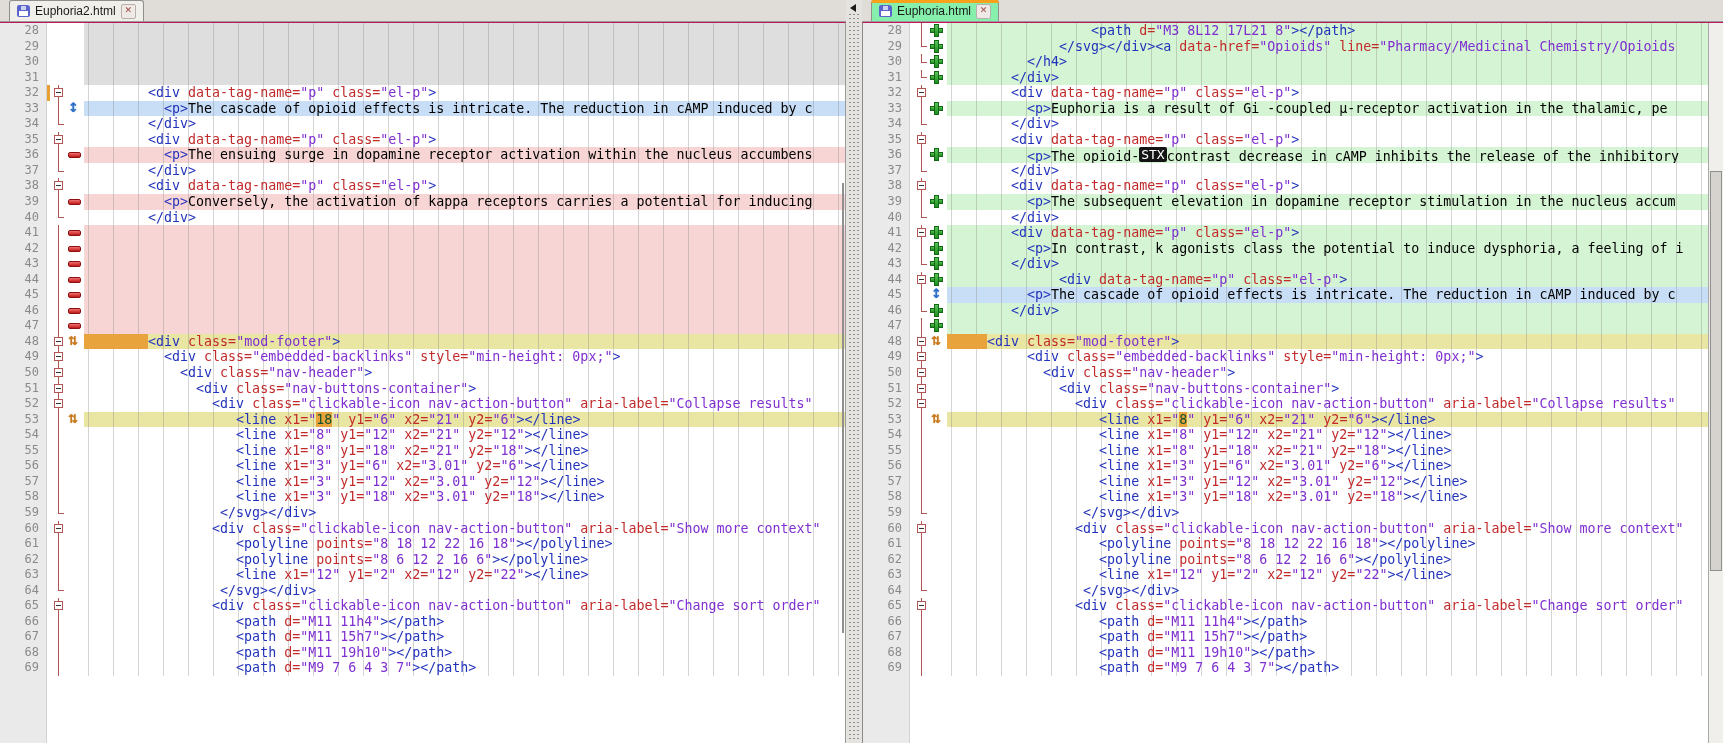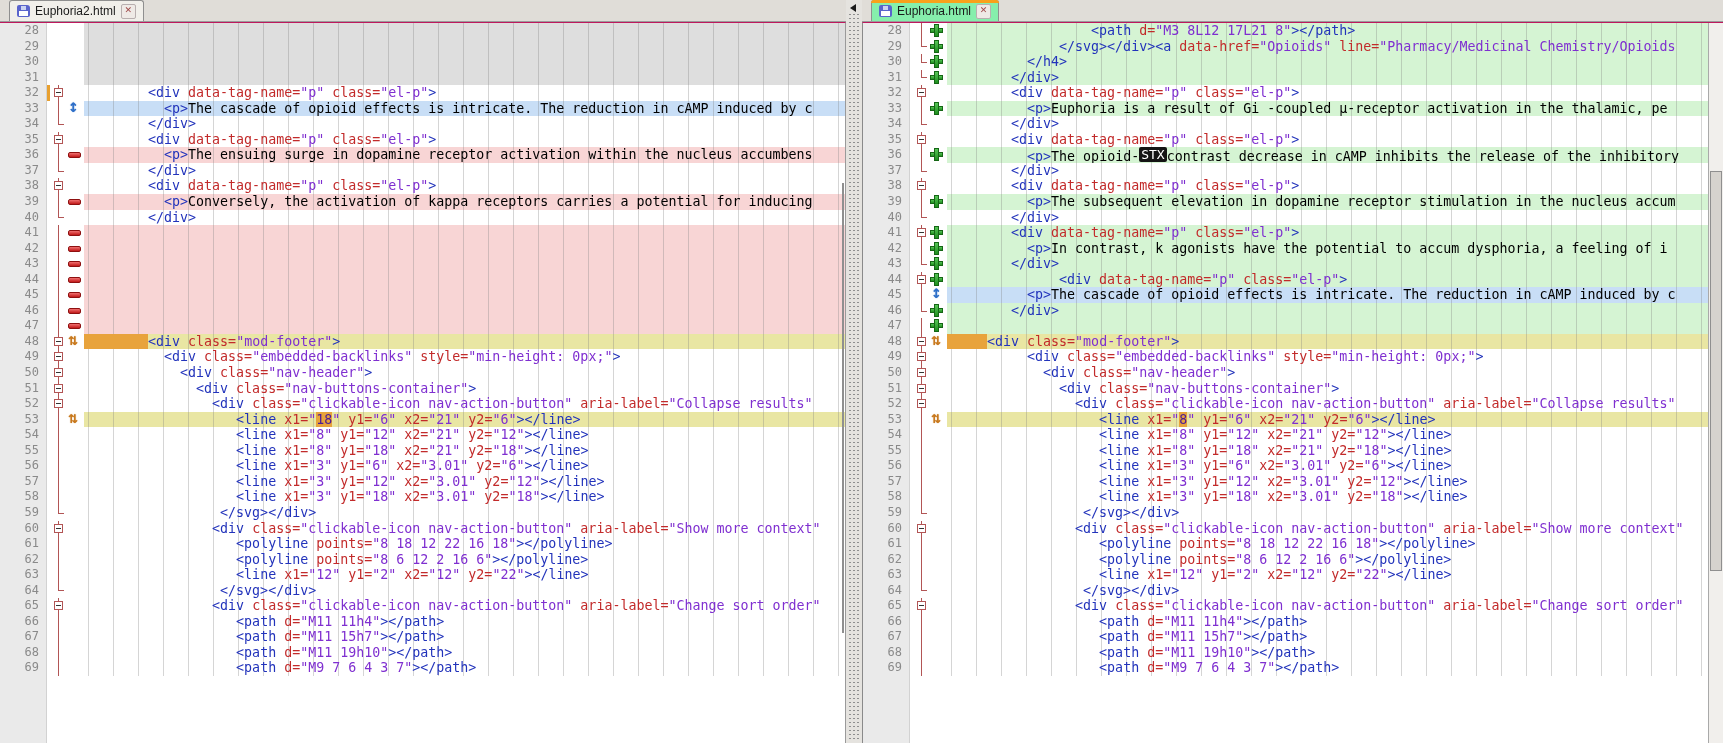--- a/index.html
+++ b/index.html
@@ -47,21 +47,21 @@
   .bg-gray{background-color:#DEDEDE}
   .bg-pink{background-color:#F8D5D5}
   .bg-green{background-color:#D5F4D3}
   .bg-blue{background-color:#C8DEF6}
   .bg-khaki{background-color:#E9E6A3}
   .s-t{color:#2233BB}
   .s-a{color:#C22A2A}
   .s-v{color:#7F2FD0}
   .s-x{color:#000}
   .s-w{background:#E8A33C}
-  .s-h{color:#4c1d95;background:#E8A33C}
+  .s-h{color:#14532d;background:#E8A33C}
   .s-c{background:#141414;color:#fff;font-size:13px;padding:0 2px;border-radius:2px;vertical-align:1.5px;letter-spacing:0}
   
   .vthumb-left{position:absolute;right:1px;top:160px;height:450px;width:2px;background:#8F8F8F}
   .scrollbar-right{position:absolute;right:0;top:0;bottom:0;width:14px;background:#F1EFEC;border-left:1px solid #A9A9A9}
   .scroll-thumb{position:absolute;left:1px;right:1px;top:148px;height:400px;background:#D6D3CE;border:1px solid #8F8F8F;box-sizing:border-box}
 </style>
 </head>
 <body>
 
 <div class="app">
@@ -562,21 +562,21 @@
             </div>
             <div class="c-txt bg-green"><span class="s-x">        </span><span class="s-t">&lt;div </span><span class="s-a">data-tag-name=</span><span class="s-v">"p"</span><span class="s-a"> class=</span><span class="s-v">"el-p"</span><span class="s-t">&gt;</span></div>
           </div>
           <div class="row fo-line">
             <div class="c-num">42</div>
             <div class="c-bar"></div>
             <div class="c-fold"></div>
             <div class="c-ico">
               <span class="ic ic-plus"></span>
             </div>
-            <div class="c-txt bg-green"><span class="s-x">          </span><span class="s-t">&lt;p&gt;</span><span class="s-x">In contrast, k agonists have the potential to accum dysphoria, a feeling of i</span></div>
+            <div class="c-txt bg-green"><span class="s-x">          </span><span class="s-t">&lt;p&gt;</span><span class="s-x">In contrast, k agonists class the potential to induce dysphoria, a feeling of i</span></div>
           </div>
           <div class="row fo-end">
             <div class="c-num">43</div>
             <div class="c-bar"></div>
             <div class="c-fold"></div>
             <div class="c-ico">
               <span class="ic ic-plus"></span>
             </div>
             <div class="c-txt bg-green"><span class="s-x">        </span><span class="s-t">&lt;/div&gt;</span></div>
           </div>

